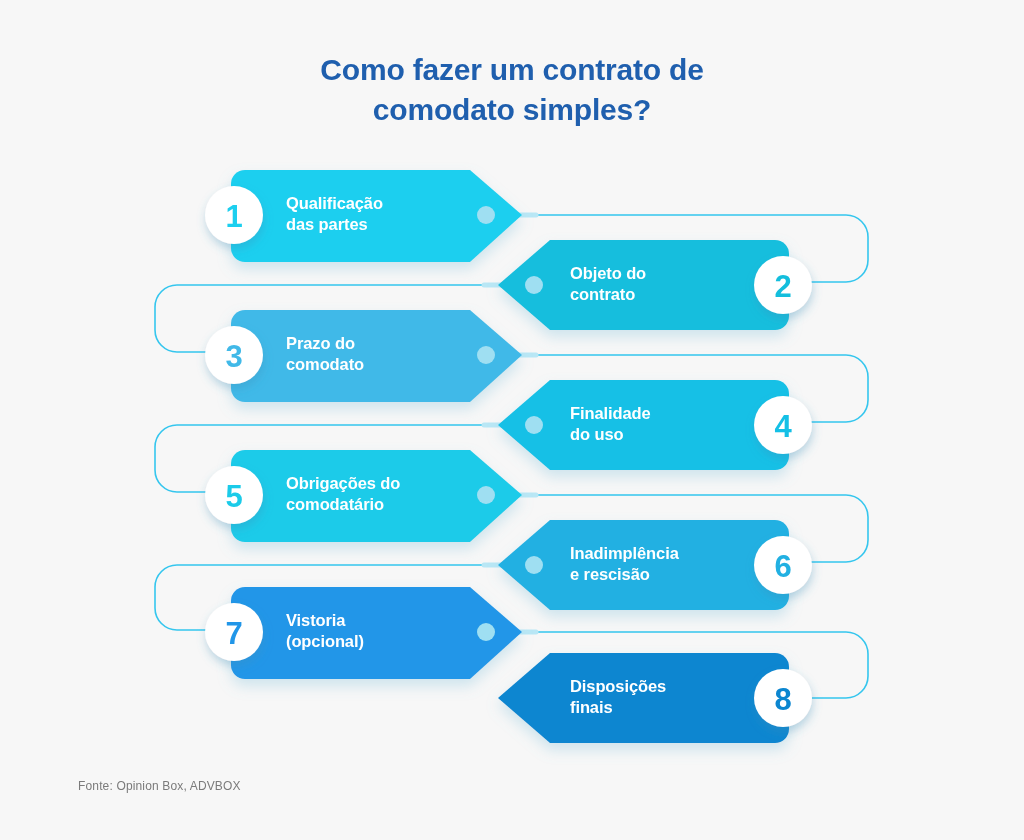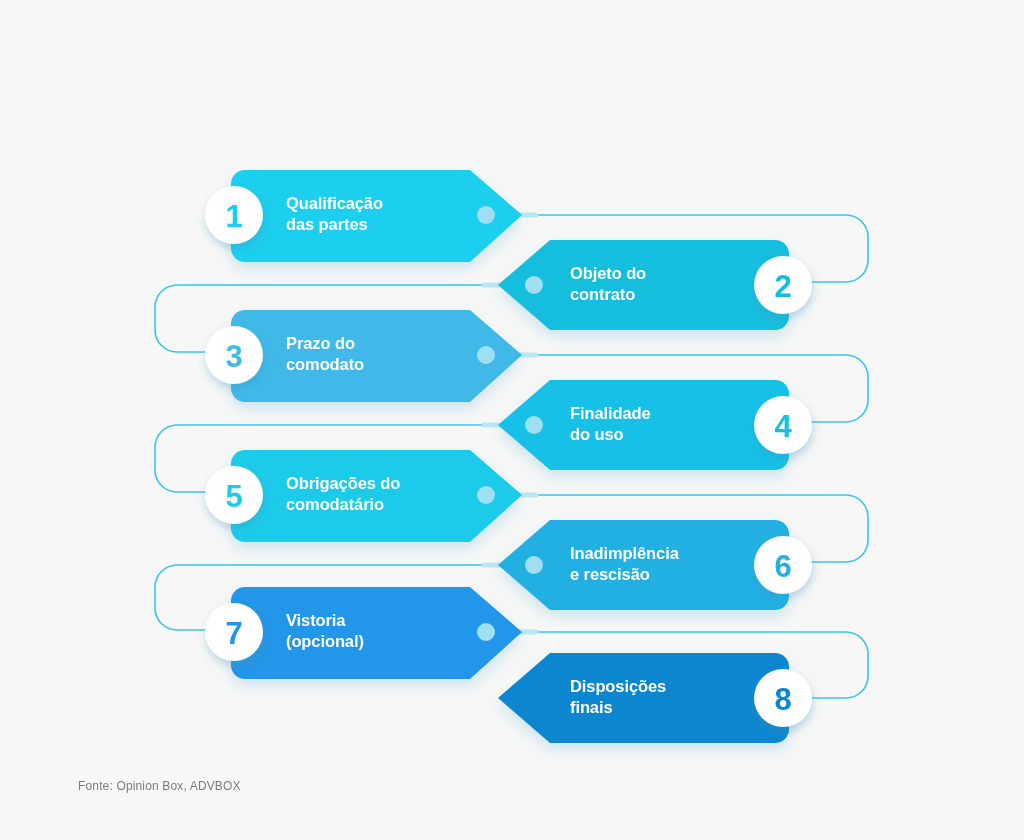--- a/index.html
+++ b/index.html
@@ -70,20 +70,24 @@
     color: #7b7b7b;
     letter-spacing: 0.15px;
     text-align: center;
   }
 </style>
 </head>
 <body>
 
 <div id="infographic">
 
+  <div class="title">
+    <span>Como fazer um contrato de</span>
+    <span class="l2">comodato simples?</span>
+  </div>
 
   <svg class="flow" viewBox="0 0 1024 840">
     <defs>
       <filter id="shp-shadow" x="-30%" y="-30%" width="170%" height="180%">
         <feDropShadow dx="0" dy="7" stdDeviation="7" flood-color="#6fb9d6" flood-opacity="0.30"></feDropShadow>
       </filter>
       <filter id="badge-shadow" x="-60%" y="-60%" width="240%" height="240%">
         <feDropShadow dx="1" dy="5" stdDeviation="5" flood-color="#3b8fb8" flood-opacity="0.34"></feDropShadow>
       </filter>
     </defs>

